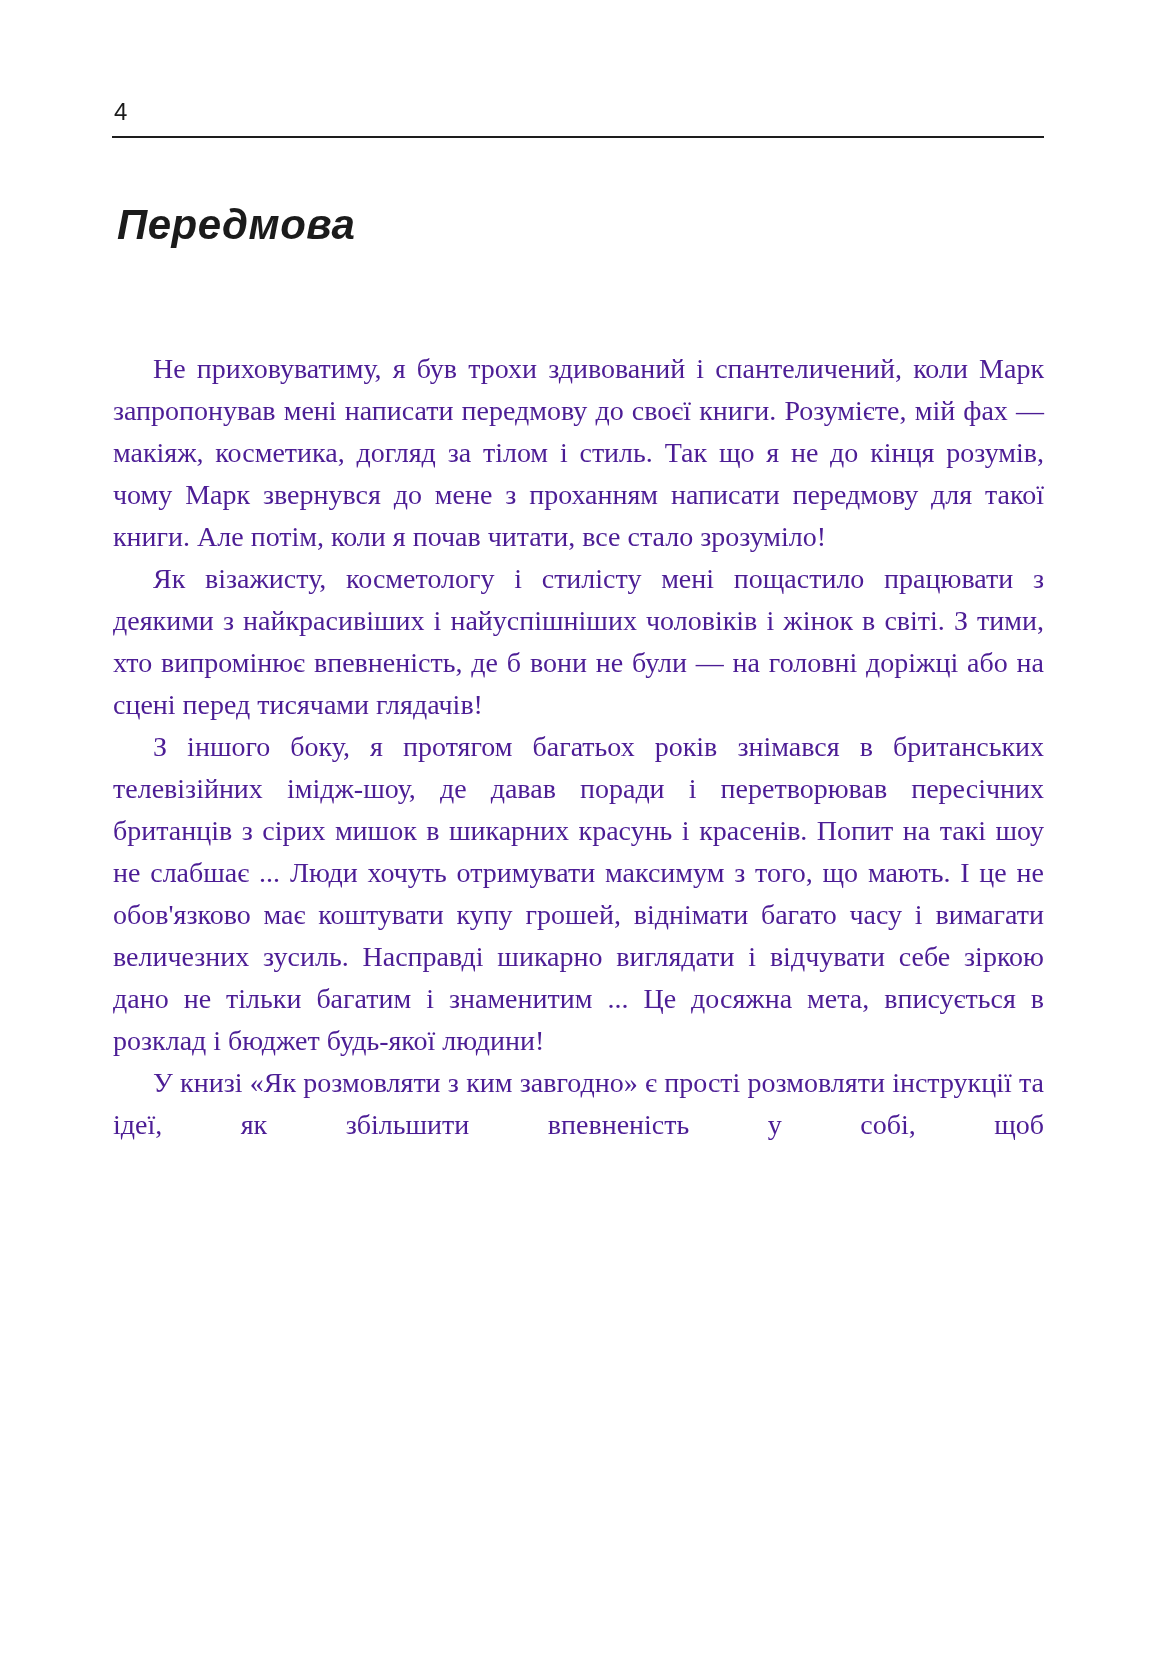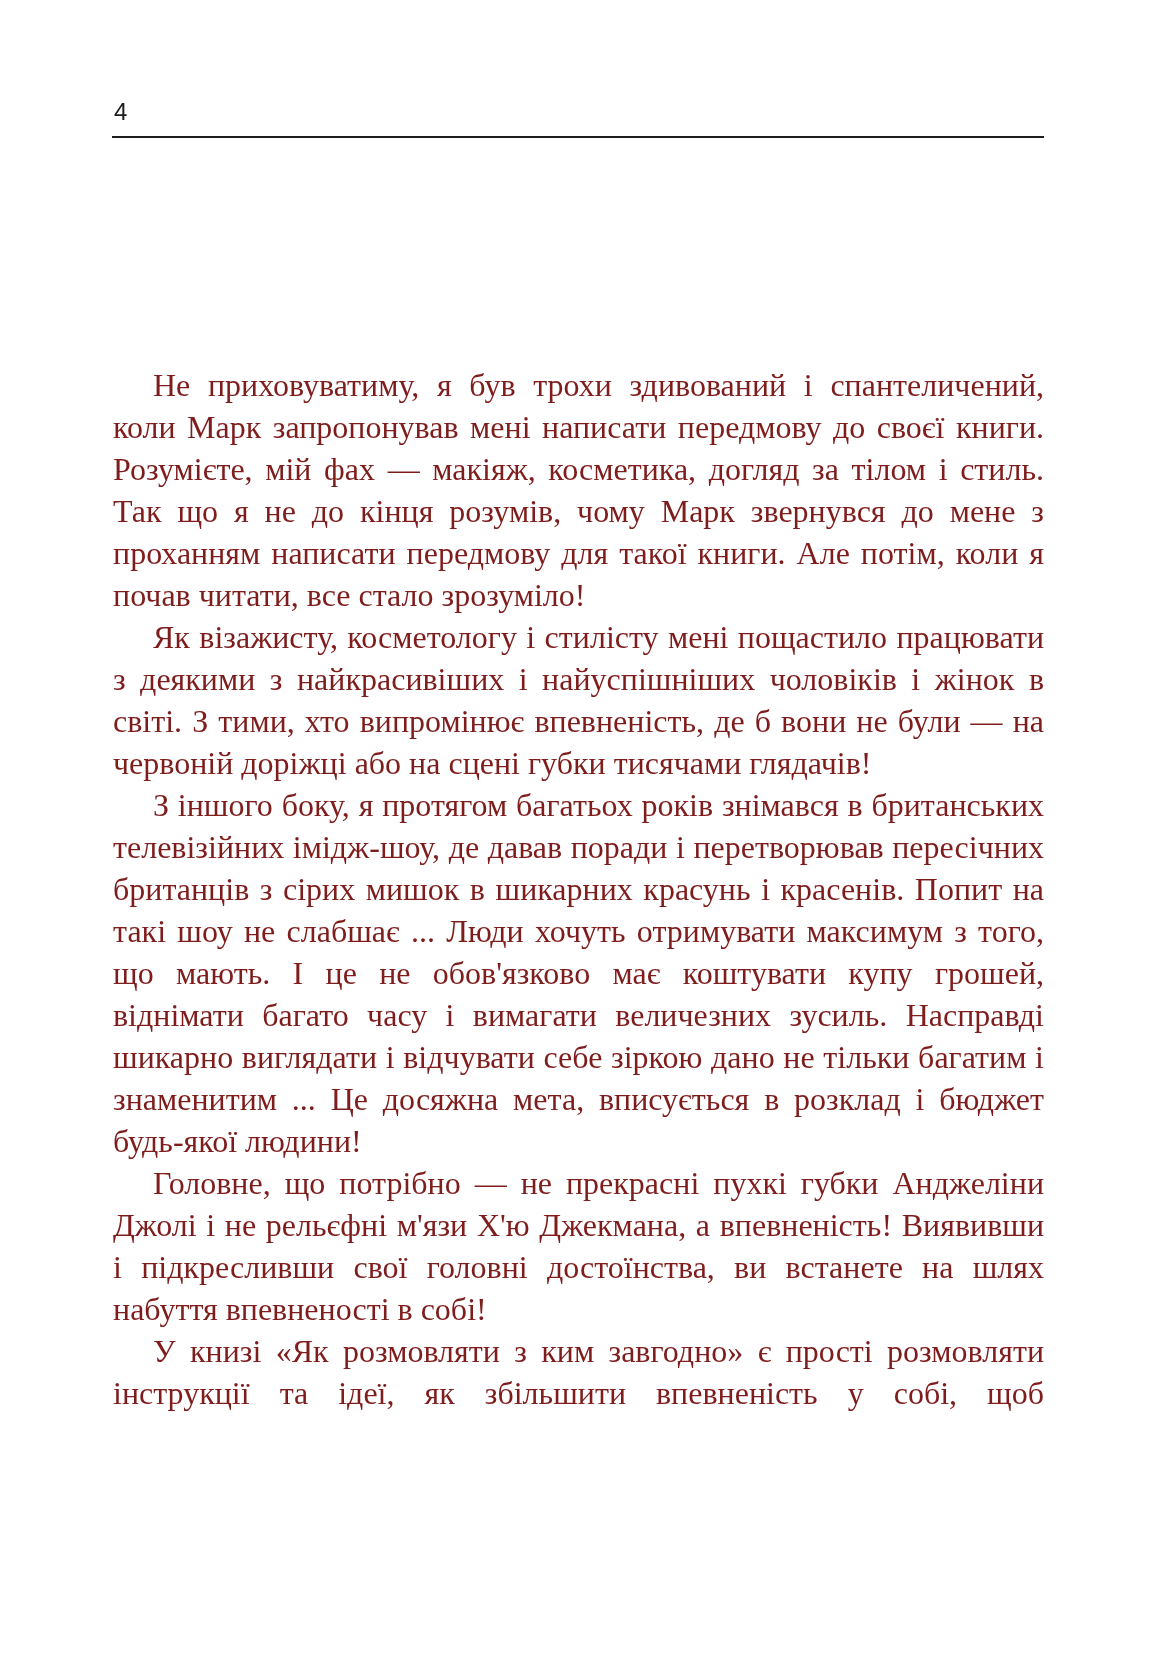--- a/index.html
+++ b/index.html
@@ -50,25 +50,24 @@
     letter-spacing: 0.5px;
     color: #1b1b1b;
   }
 
   .body-text {
     position: absolute;
     top: 348px;
     left: 113px;
     width: 931px;
     font-family: "Liberation Serif", serif;
-    font-size: 32px;
+    font-size: 28px;
     line-height: 42px;
-    color: #7f1d1d;
+    color: #4c1d95;
     text-align: justify;
-    margin-top: 16px;
   }
 
   .body-text p {
     text-indent: 40px;
     margin: 0;
   }
 
   .body-text p.continues {
     
     text-align-last: justify;
@@ -76,22 +75,22 @@
 </style>
 </head>
 <body>
 
 <div class="page">
 
   <div class="page-number">4</div>
 
   <div class="header-rule"></div>
 
+  <h1 class="chapter-title">Передмова</h1>
 
   <main class="body-text">
     <p>Не приховуватиму, я був трохи здивований і спантеличений, коли Марк запропонував мені написати передмову до своєї книги. Розумієте, мій фах — макіяж, косметика, догляд за тілом і стиль. Так що я не до кінця розумів, чому Марк звернувся до мене з проханням написати передмову для такої книги. Але потім, коли я почав читати, все стало зрозуміло!</p>
-    <p>Як візажисту, косметологу і стилісту мені пощастило працювати з деякими з найкрасивіших і найуспішніших чоловіків і жінок в світі. З тими, хто випромінює впевненість, де б вони не були — на червоній доріжці або на сцені губки тисячами глядачів!</p>
+    <p>Як візажисту, косметологу і стилісту мені пощастило працювати з деякими з найкрасивіших і найуспішніших чоловіків і жінок в світі. З тими, хто випромінює впевненість, де б вони не були — на головні доріжці або на сцені перед тисячами глядачів!</p>
     <p>З іншого боку, я протягом багатьох років знімався в британських телевізійних імідж-шоу, де давав поради і перетворював пересічних британців з сірих мишок в шикарних красунь і красенів. Попит на такі шоу не слабшає ... Люди хочуть отримувати максимум з того, що мають. І це не обов'язково має коштувати купу грошей, віднімати багато часу і вимагати величезних зусиль. Насправді шикарно виглядати і відчувати себе зіркою дано не тільки багатим і знаменитим ... Це досяжна мета, вписується в розклад і бюджет будь-якої людини!</p>
-    <p>Головне, що потрібно — не прекрасні пухкі губки Анджеліни Джолі і не рельєфні м'язи Х'ю Джекмана, а впевненість! Виявивши і підкресливши свої головні достоїнства, ви встанете на шлях набуття впевненості в собі!</p>
     <p class="continues">У книзі «Як розмовляти з ким завгодно» є прості розмовляти інструкції та ідеї, як збільшити впевненість у собі, щоб</p>
   </main>
 
 </div>
 
 </body></html>

